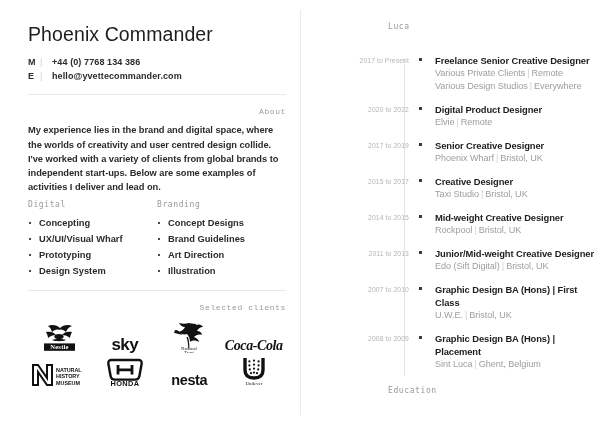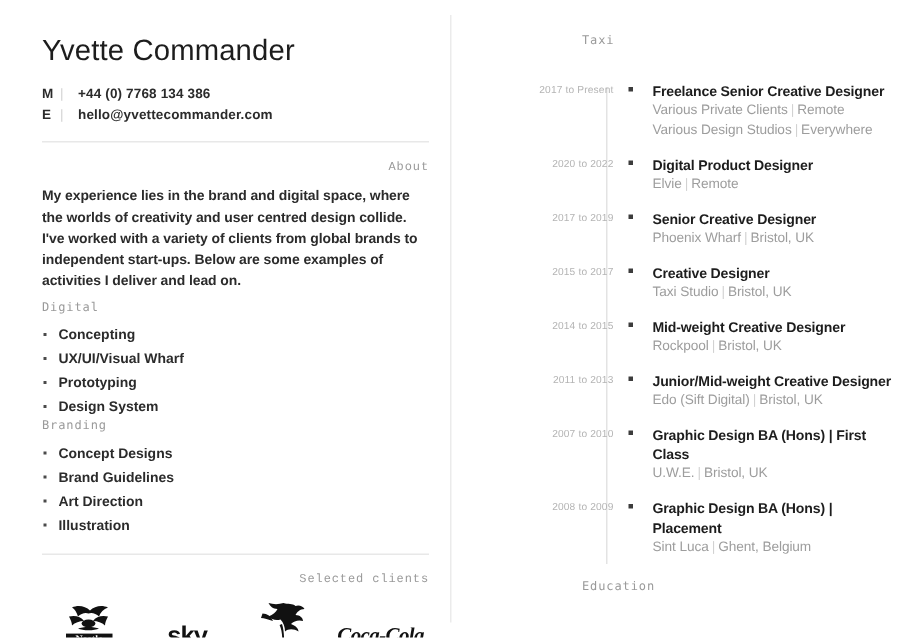--- a/index.html
+++ b/index.html
@@ -90,21 +90,20 @@
     line-height: 14.2px;
     color: #2b2b2b;
     font-weight: 600;
     letter-spacing: -0.05px;
     margin: 0;
     width: 252px;
   }
   .skills {
     display: flex;
     margin-top: 6px;
-    flex-direction: column;
   }
   .skill-col {
     width: 129px;
   }
   .skill-head {
     font-family: "DejaVu Sans Mono", monospace;
     font-size: 8px;
     letter-spacing: 0.6px;
     color: #9a9a9a;
     margin: 0 0 6px 0;
@@ -238,21 +237,21 @@
 </style>
 </head>
 <body>
 
 <div class="page">
 
   <div class="center-divider"></div>
 
   <div class="left-col">
 
-    <h1 class="name">Yvette Commander</h1>
+    <h1 class="name">Phoenix Commander</h1>
 
     <div>
       <div class="contact-row">
         <span class="contact-key">M</span>
         <span class="contact-pipe">|</span>
         <span class="contact-val">+44 (0) 7768 134 386</span>
       </div>
       <div class="contact-row">
         <span class="contact-key">E</span>
         <span class="contact-pipe">|</span>
@@ -366,21 +365,21 @@
           </g>
           <text x="17" y="30" text-anchor="middle" font-family="'Liberation Serif', serif" font-size="4.8" fill="#111">Unilever</text>
         </svg>
       </div>
 
     </div>
   </div>
 
   <div class="right-col">
 
-    <div class="col-head work">Taxi</div>
+    <div class="col-head work">Luca</div>
 
     <div class="timeline">
       <div class="tl-line"></div>
 
       <div class="tl-item">
         <div class="tl-date">2017 to Present</div>
         <div class="tl-dot"></div>
         <div class="tl-body">
           <div class="tl-title">Freelance Senior Creative Designer</div>
           <div class="tl-sub">

